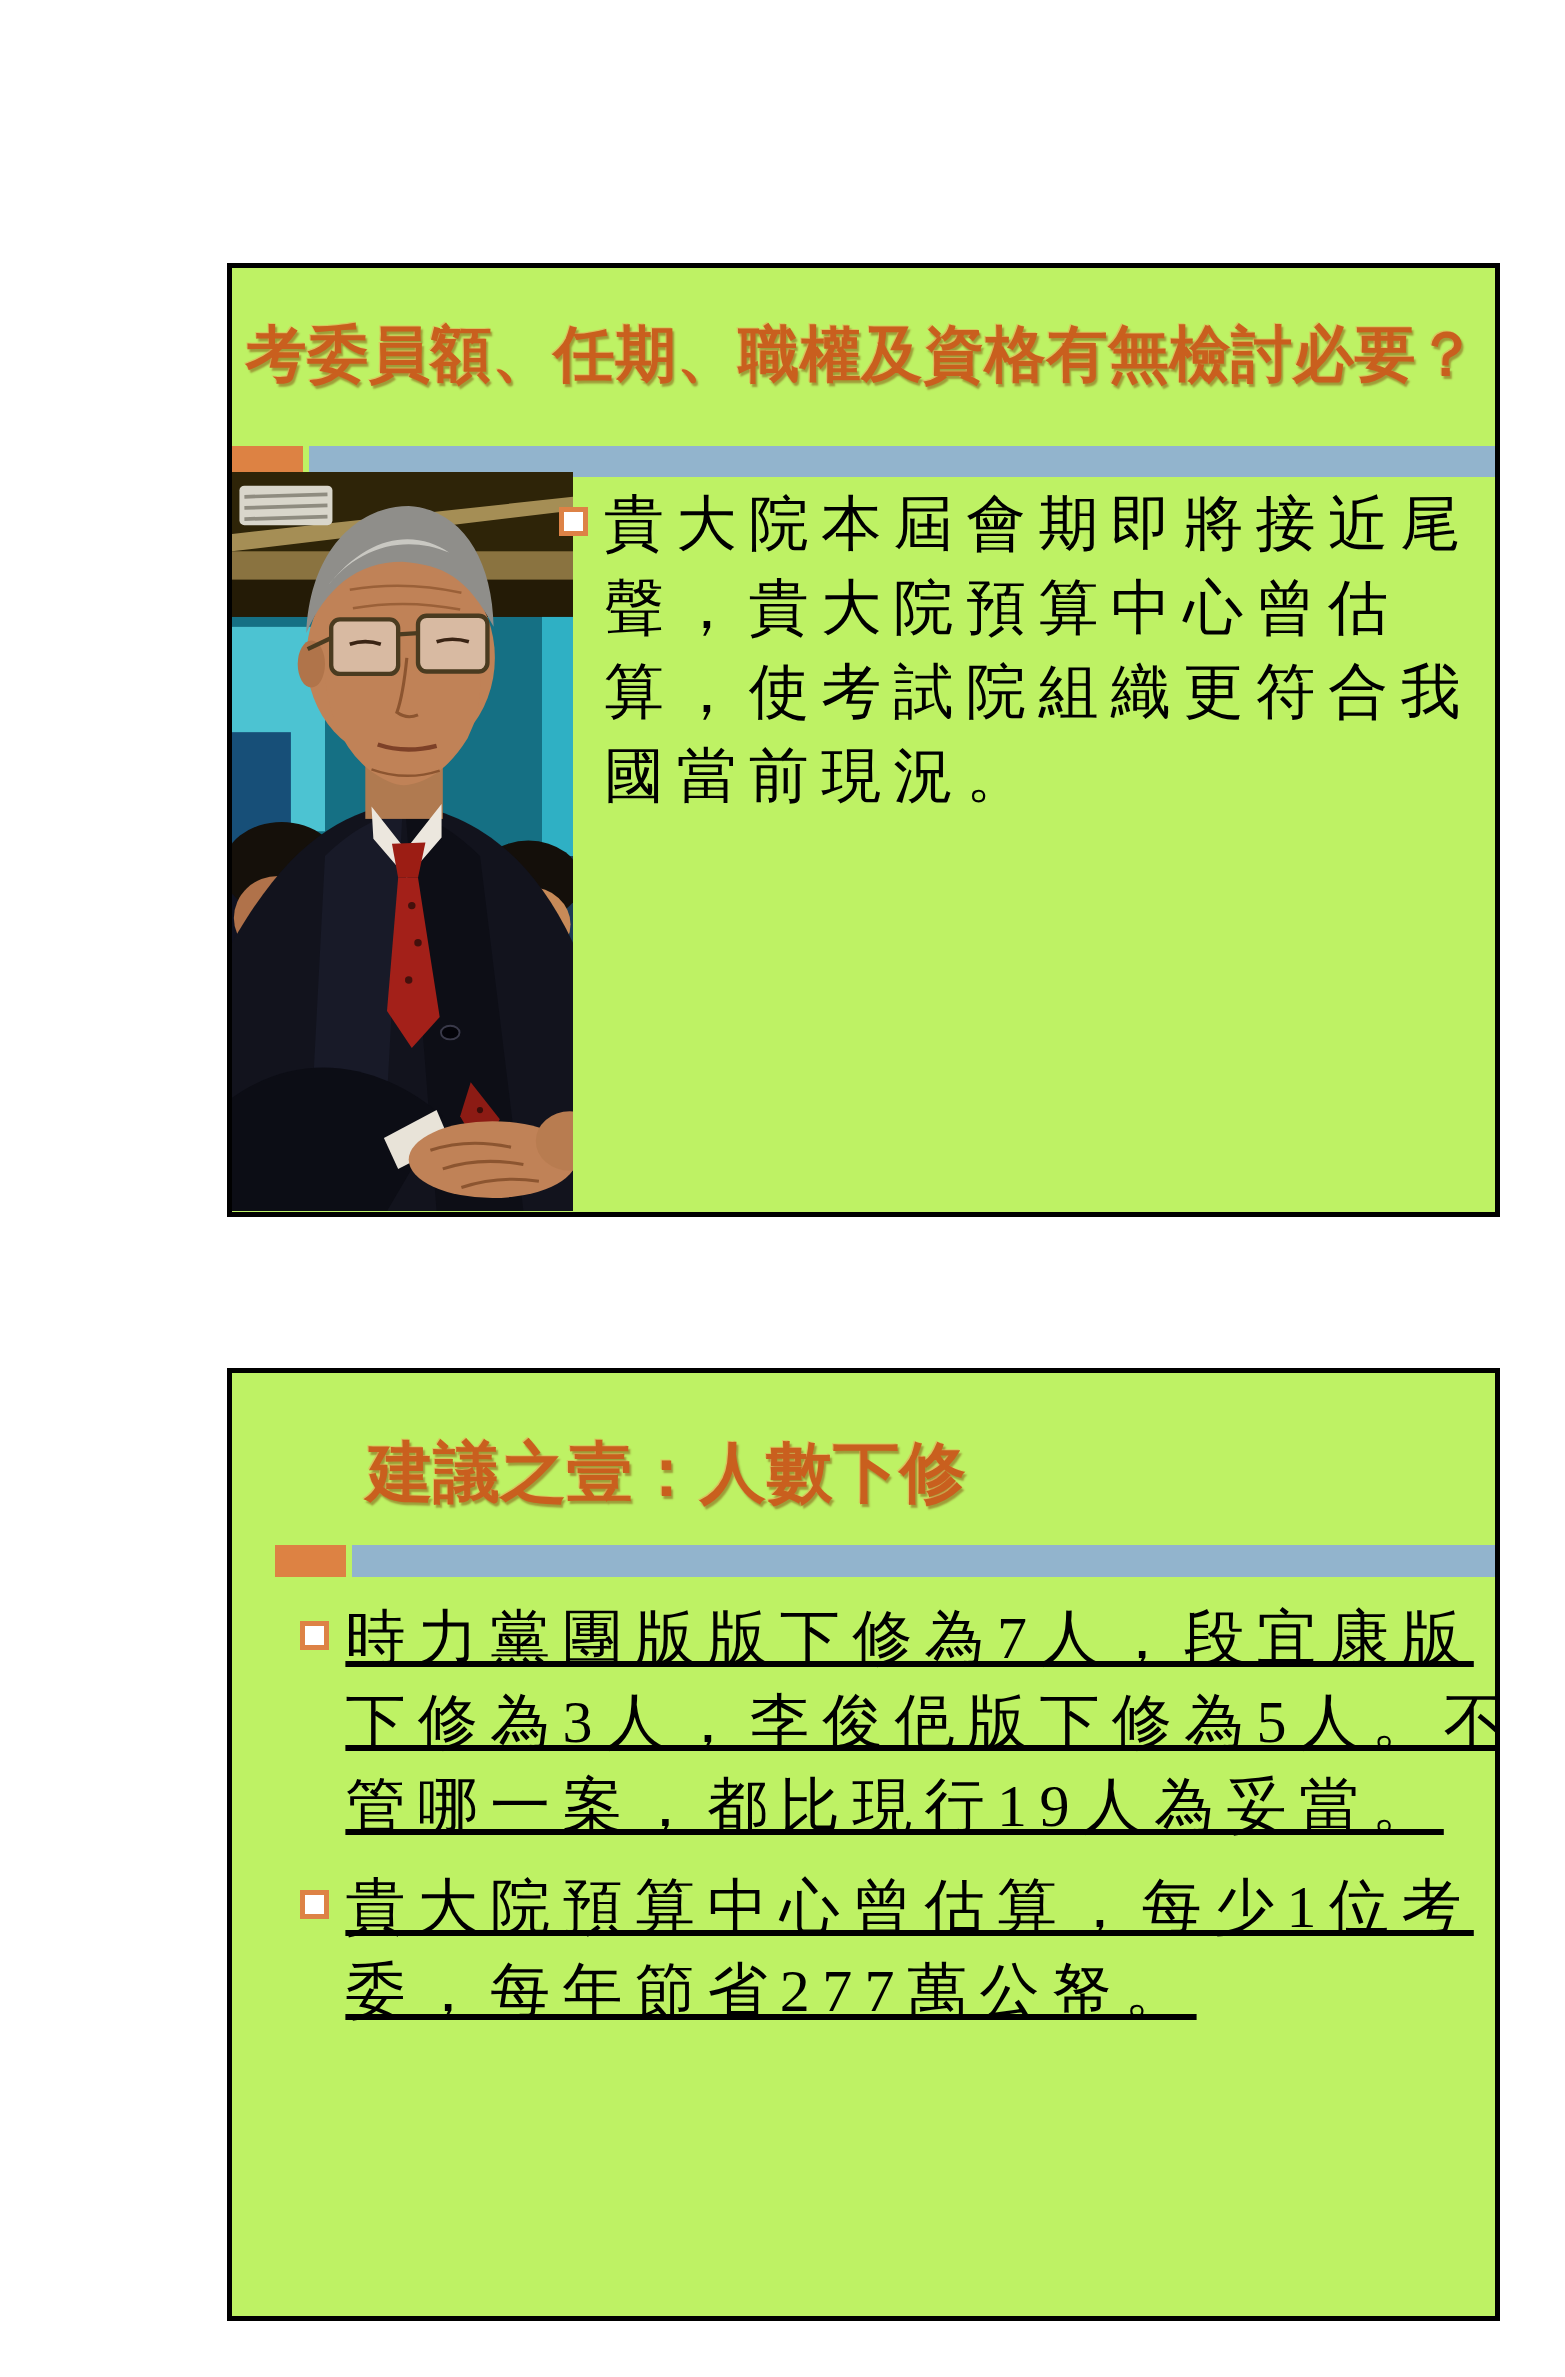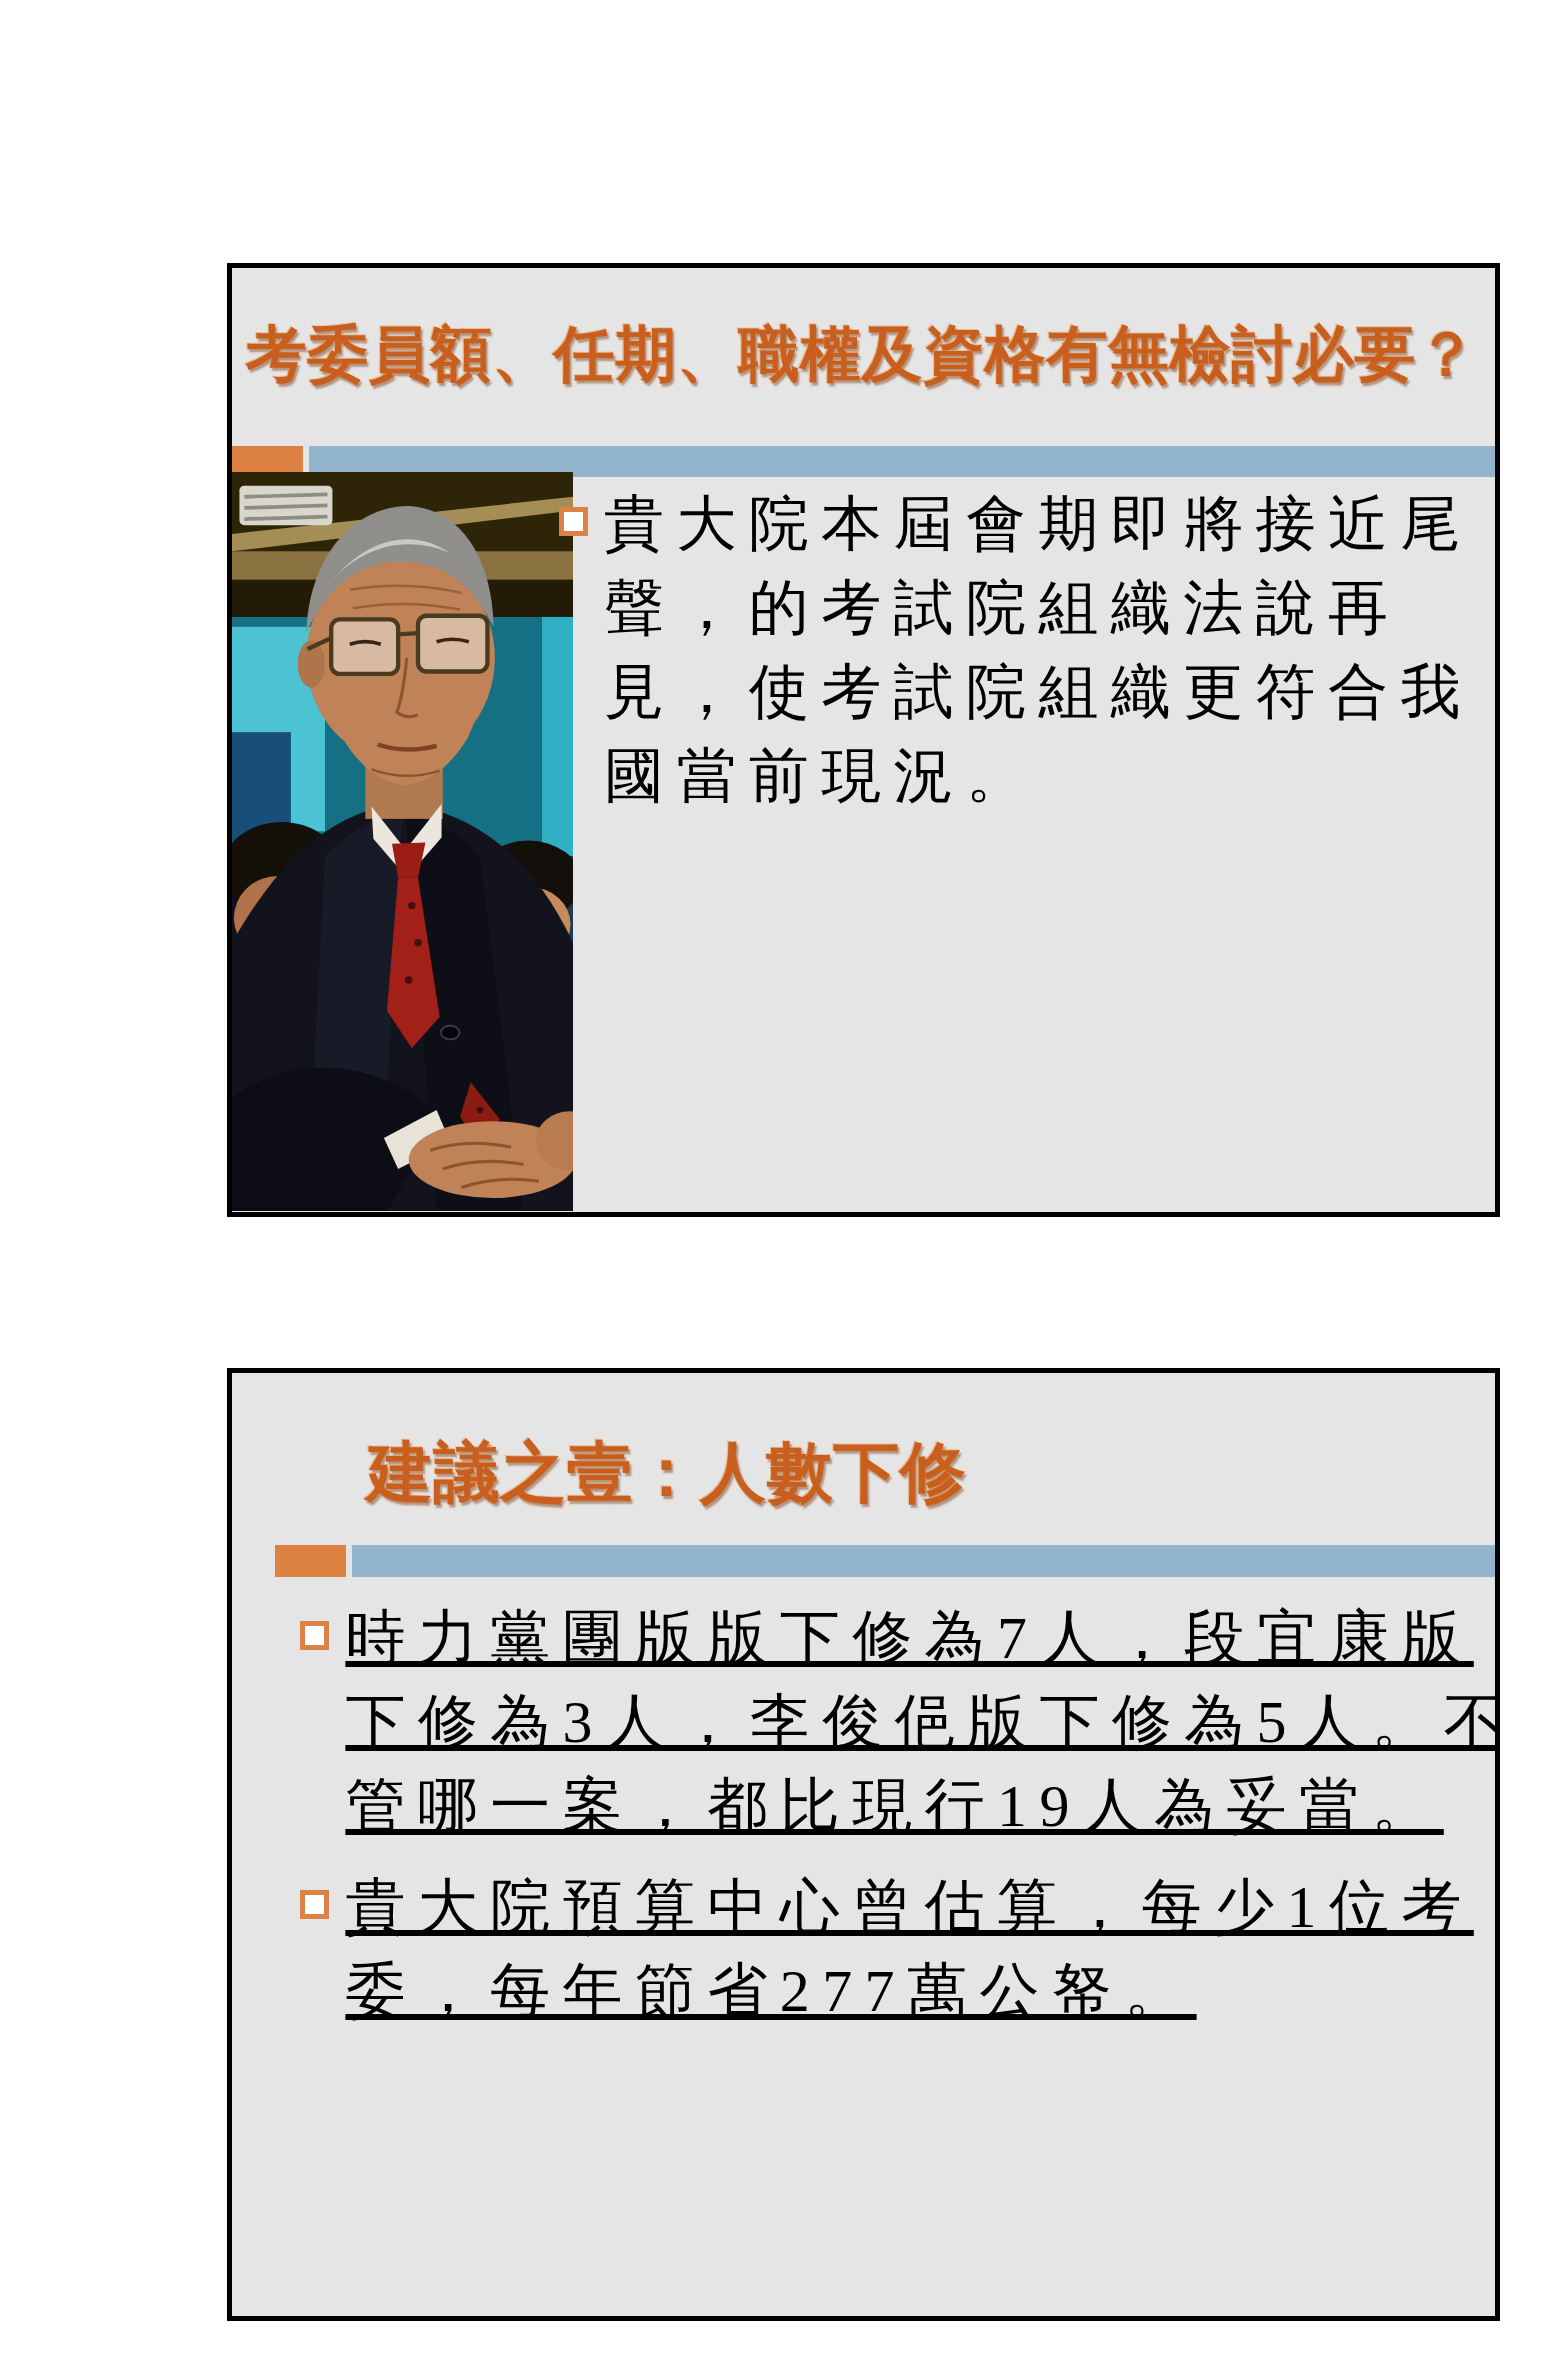--- a/index.html
+++ b/index.html
@@ -8,21 +8,21 @@
     width:1565px;height:2377px;
     font-family:"Liberation Serif", serif;
     color:#000;
   }
   .slide{
     position:absolute;
     left:227px;
     width:1273px;
     box-sizing:border-box;
     border:5.6px solid var(--slide-border,#000);
-    background:#e5e5e5;
+    background:#bef264;
     overflow:hidden;
   }
   #slide1{top:263px;height:954px;}
   #slide2{top:1368px;height:953px;padding-left:43px;}
   .slide-inner{position:relative;width:100%;height:100%;}
 
   .slide-title{
     position:absolute;
     white-space:nowrap;
     font-family:"Liberation Sans", sans-serif;
@@ -161,21 +161,21 @@
         <path d="M320,1095 Q380,1075 450,1090" stroke="#8c5530" stroke-width="5" fill="none"></path>
         <path d="M340,1125 Q400,1105 470,1118" stroke="#8c5530" stroke-width="5" fill="none"></path>
         <path d="M370,1155 Q430,1135 495,1145" stroke="#8c5530" stroke-width="5" fill="none"></path>
         <ellipse cx="545" cy="1080" rx="55" ry="48" fill="#b87c50"></ellipse>
       </svg>
     </div>
 
     <div class="bullet-list">
       <div class="bullet-item">
         <span class="bullet-sq"></span>
-        <span>貴大院本屆會期即將接近尾聲，的考試院組織法說再見，使考試院組織更符合我國當前現況。</span>
+        <span>貴大院本屆會期即將接近尾聲，貴大院預算中心曾估算，使考試院組織更符合我國當前現況。</span>
       </div>
     </div>
 
   </div>
 </div>
 
 <div class="slide" id="slide2">
   <div class="slide-inner">
 
     <div class="slide-title">建議之壹：人數下修</div>

